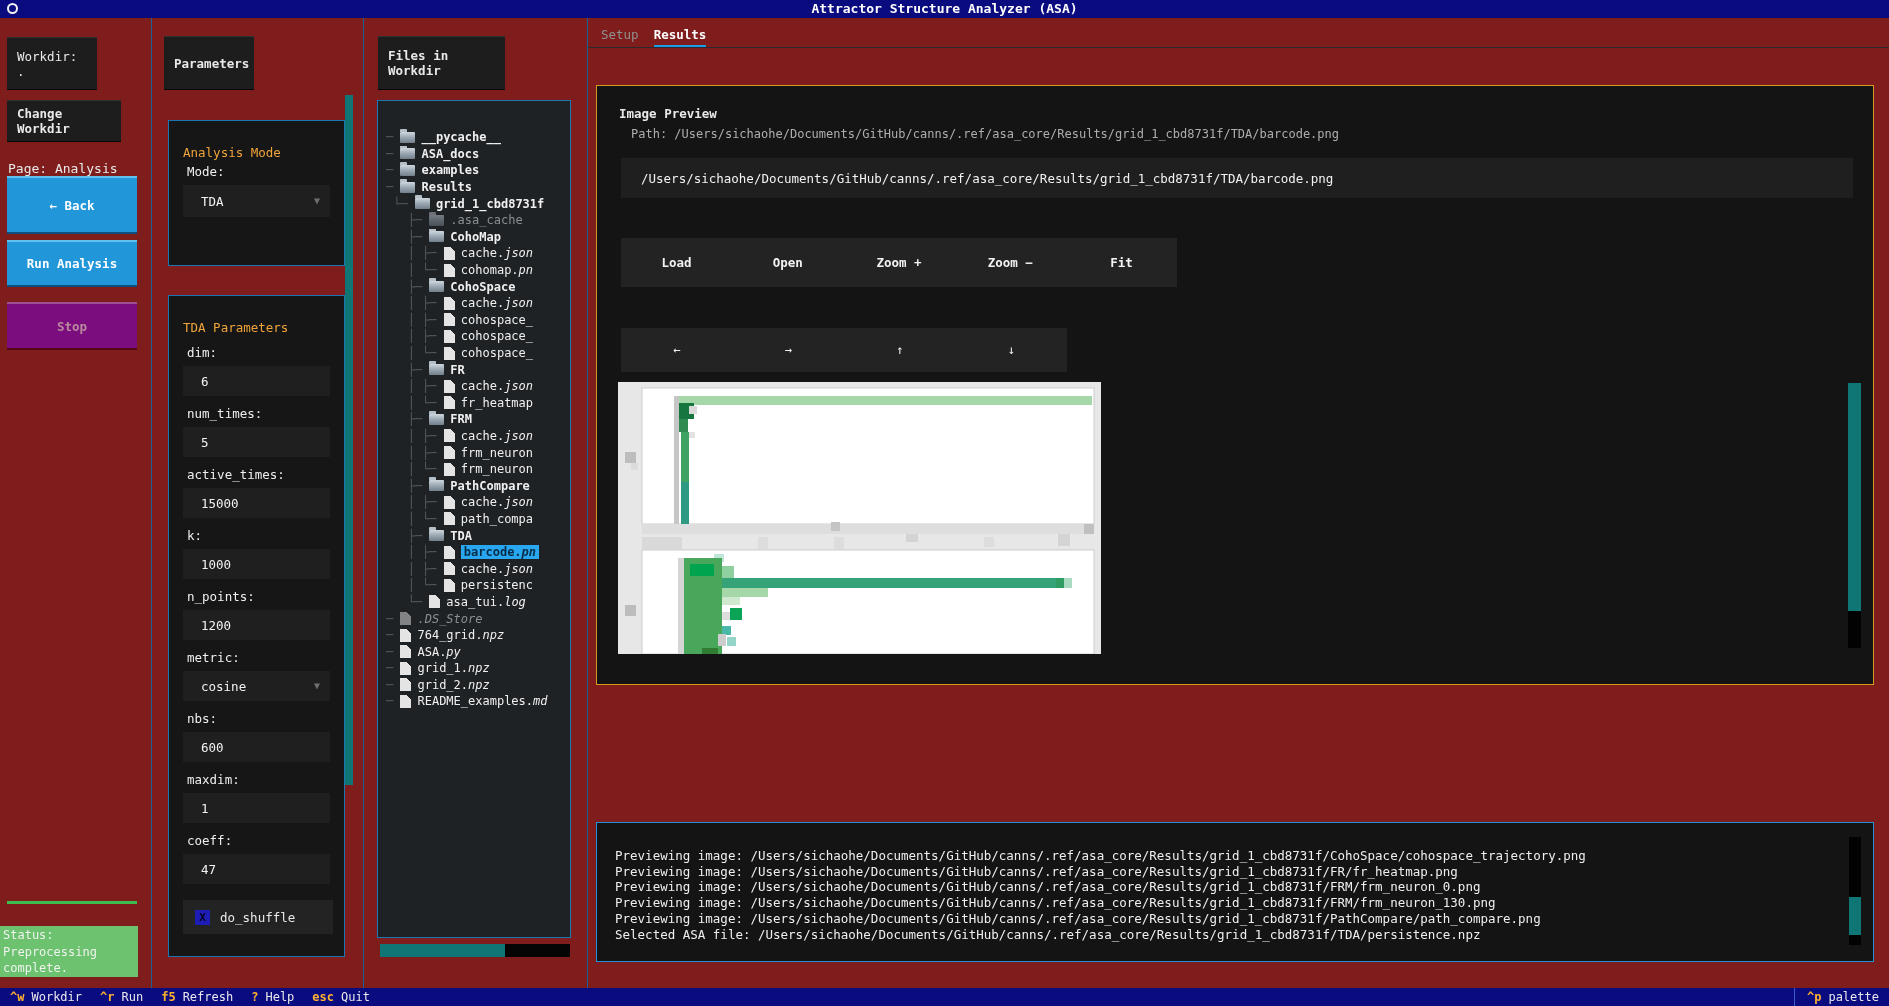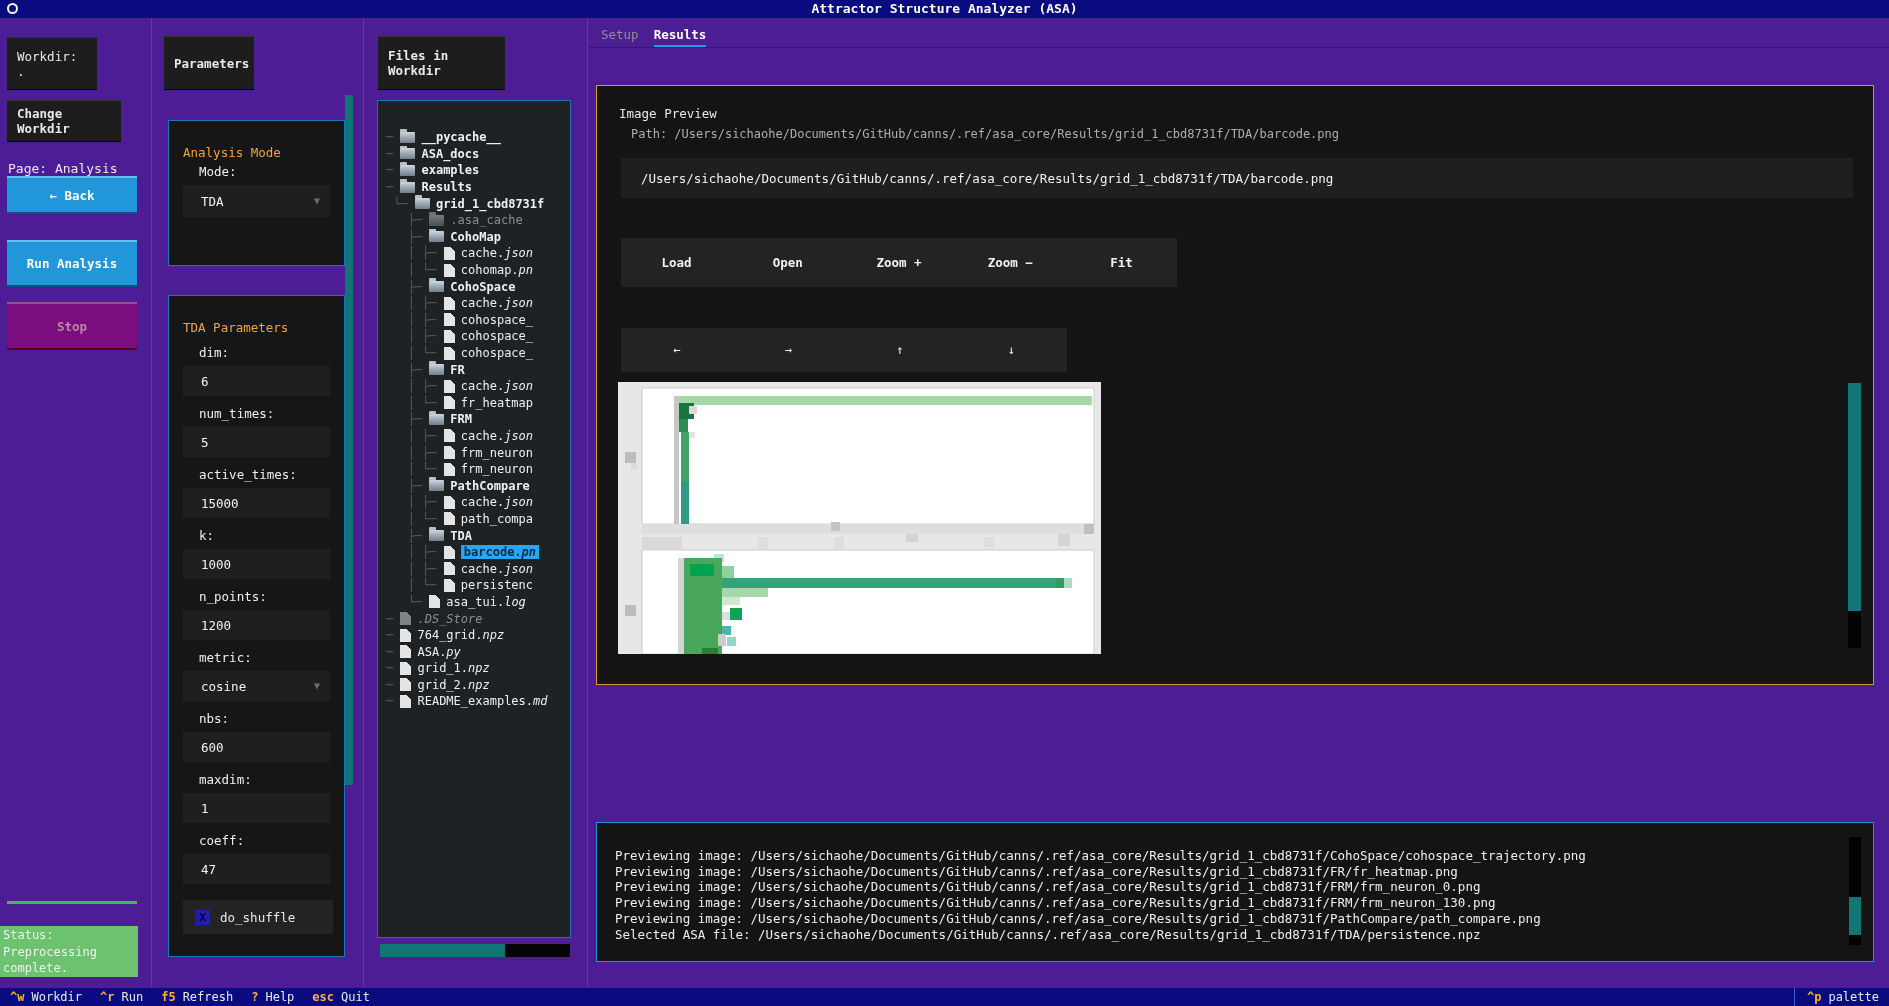--- a/index.html
+++ b/index.html
@@ -1,17 +1,17 @@
 <!DOCTYPE html>
 <html><head>
 <meta charset="utf-8">
 <style>
   *{box-sizing:border-box;margin:0;padding:0}
   html,body{background:#000}
-  #app{position:relative;width:1889px;height:1006px;background:#4c1d95;overflow:hidden;
+  #app{position:relative;width:1889px;height:1006px;background:#7f1d1d;overflow:hidden;
        font-family:"DejaVu Sans Mono",monospace;color:#e9e9e9;font-size:12.5px}
   
   .titlebar{position:absolute;left:0;top:0;right:0;height:18px;background:#0b0b80}
   .app-icon{position:absolute;left:7px;top:3px;width:11px;height:11px;border:2px solid #f2f2f2;border-radius:50%}
   .title-text{position:absolute;left:0;right:0;top:0;height:18px;line-height:18px;text-align:center;
               font-weight:bold;font-size:13px;color:#fff}
   
   .vsep{position:absolute;top:18px;height:970px;width:1px;background:#1a5f96}
   
   .gbox{position:absolute;background:#1d1d1d;border-top:1px solid #303030;border-bottom:1px solid #060606;
@@ -21,21 +21,21 @@
   .btn{position:absolute;display:flex;align-items:center;justify-content:center;font-weight:bold;cursor:default}
   .btn-blue{background:#2196d9;color:#fff;border-top:2px solid #62c1ef;border-bottom:2px solid #0d4f7e}
   .btn-stop{background:#7c0d7e;color:#b98a9e;border-top:2px solid #9d4f92;border-bottom:2px solid #540517}
   .page-label{position:absolute;left:8px;top:161px;font-size:13px}
   .progress-line{position:absolute;left:7px;top:901px;width:130px;height:3px;background:#3dbd4d}
   .status-box{position:absolute;left:0;top:926px;width:138px;height:51px;background:#6cc26f;
               color:#eef3ee;font-size:12px;line-height:16.5px;padding:1px 0 0 3px}
   
   .blue-frame{position:absolute;border:1px solid #1c76b4;background:#161616}
   .frame-head{color:#f0a43a;font-weight:normal;font-size:12.5px}
-  .f-label{font-size:12.5px;margin:10px 16px 6px;color:#efefef}
+  .f-label{font-size:12.5px;margin:10px 4px 6px;color:#efefef}
   .f-input{position:relative;height:30px;background:#1f1f1f;display:flex;align-items:center;
            padding-left:18px;color:#f2f2f2}
   .caret{position:absolute;right:10px;top:9px;font-size:10px;color:#6f6f6f}
   .checkbox-row{margin-top:16px;height:34px;background:#232323;display:flex;align-items:center;
                 width:150px;padding:0 12px}
   .cb{width:15px;height:15px;background:#1d1db5;color:#04041f;font-weight:bold;font-size:11px;
       display:flex;align-items:center;justify-content:center;margin-right:10px}
   .pscroll{position:absolute;left:345px;top:95px;width:8px;height:690px;background:#0f7575}
   
   .tree-wrap{position:absolute;left:377px;top:100px;width:194px;height:838px;border:1px solid #1c76b4;
@@ -59,21 +59,21 @@
   .hscroll .thumb{width:125px;background:#0f7575}
   .hscroll .track{flex:1;background:#050505}
   
   .tabs{position:absolute;left:601px;top:27px;display:flex;gap:15px}
   .tab{font-size:12.5px;color:#8f8f8f;padding-bottom:3px;border-bottom:3px solid transparent}
   .tab.active{color:#fff;font-weight:bold;border-bottom-color:#1e9be6}
   .tabline{position:absolute;left:588px;right:0;top:47px;height:1px;background:#2b2b2b}
   
   .preview-panel{position:absolute;left:596px;top:85px;width:1278px;height:600px;
                  border:1px solid #d7981f;background:#141414}
-  .pp-head{position:absolute;left:22px;top:20px;font-weight:normal}
+  .pp-head{position:absolute;left:22px;top:20px;font-weight:bold}
   .pp-path{position:absolute;left:34px;top:41px;font-size:12px;color:#aeaeae;white-space:pre}
   .path-input{position:absolute;left:24px;top:72px;width:1232px;height:40px;background:#1f1f1f;border:0;
               color:#f2f2f2;font-family:"DejaVu Sans Mono",monospace;font-size:12.5px;padding-left:20px;outline:none}
   .toolbar{position:absolute;background:#232323;display:flex}
   .tb1{left:24px;top:152px;width:556px;height:49px}
   .tb2{left:24px;top:242px;width:446px;height:44px}
   .pbtn{flex:1;display:flex;align-items:center;justify-content:center;font-weight:bold;font-size:12.5px;color:#f2f2f2}
   .tb2 .pbtn{font-weight:normal;font-size:12px}
   .preview-img{position:absolute;left:21px;top:296px;width:483px;height:272px}
   .vscroll{position:absolute;left:1251px;top:297px;width:13px}
@@ -111,21 +111,21 @@
   <div class="vsep" style="left:363px"></div>
   <div class="vsep" style="left:587px"></div>
 
   <div class="gbox" style="left:7px;top:37px;width:90px;height:53px">
     <span>Workdir: .</span>
   </div>
   <div class="gbox bold" style="left:7px;top:100px;width:114px;height:42px;justify-content:flex-end">
     <span>Change Workdir</span>
   </div>
   <div class="page-label">Page: Analysis</div>
-  <div class="btn btn-blue" style="left:7px;top:176px;width:130px;height:38px">
+  <div class="btn btn-blue" style="left:7px;top:176px;width:130px;height:58px">
     <span>← Back</span>
   </div>
   <div class="btn btn-blue" style="left:7px;top:240px;width:130px;height:47px">
     <span>Run Analysis</span>
   </div>
   <div class="btn btn-stop" style="left:7px;top:302px;width:130px;height:48px">
     <span>Stop</span>
   </div>
   <div class="progress-line"></div>
   <div class="status-box">

